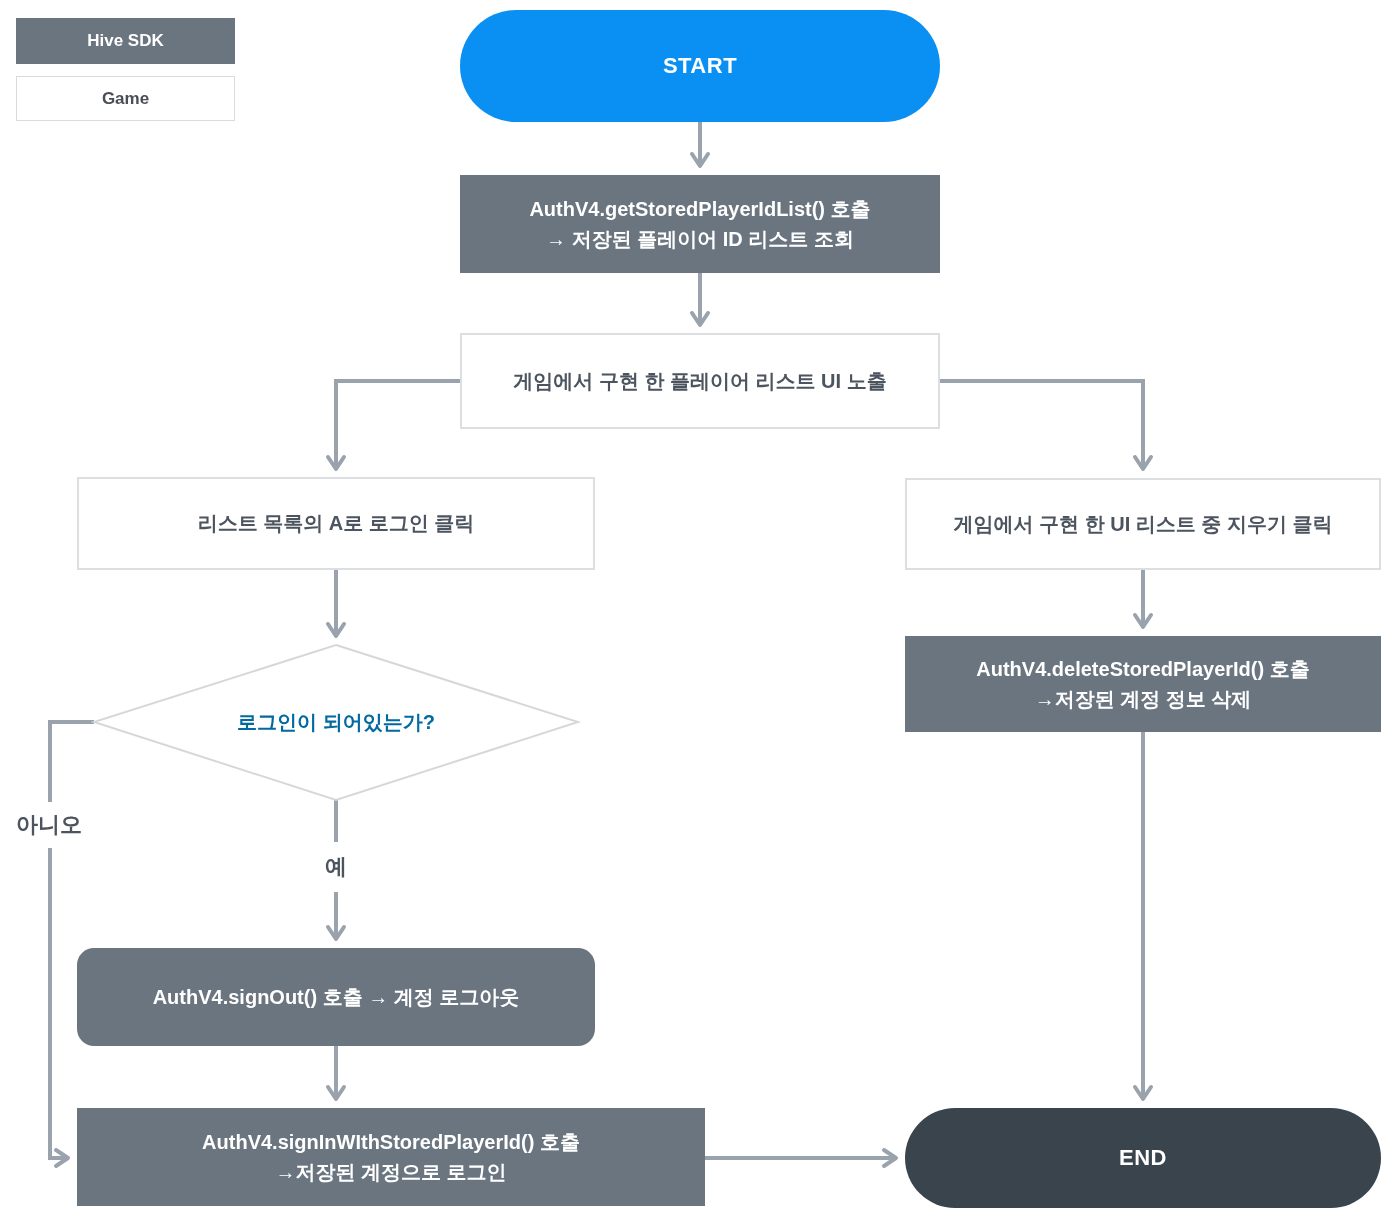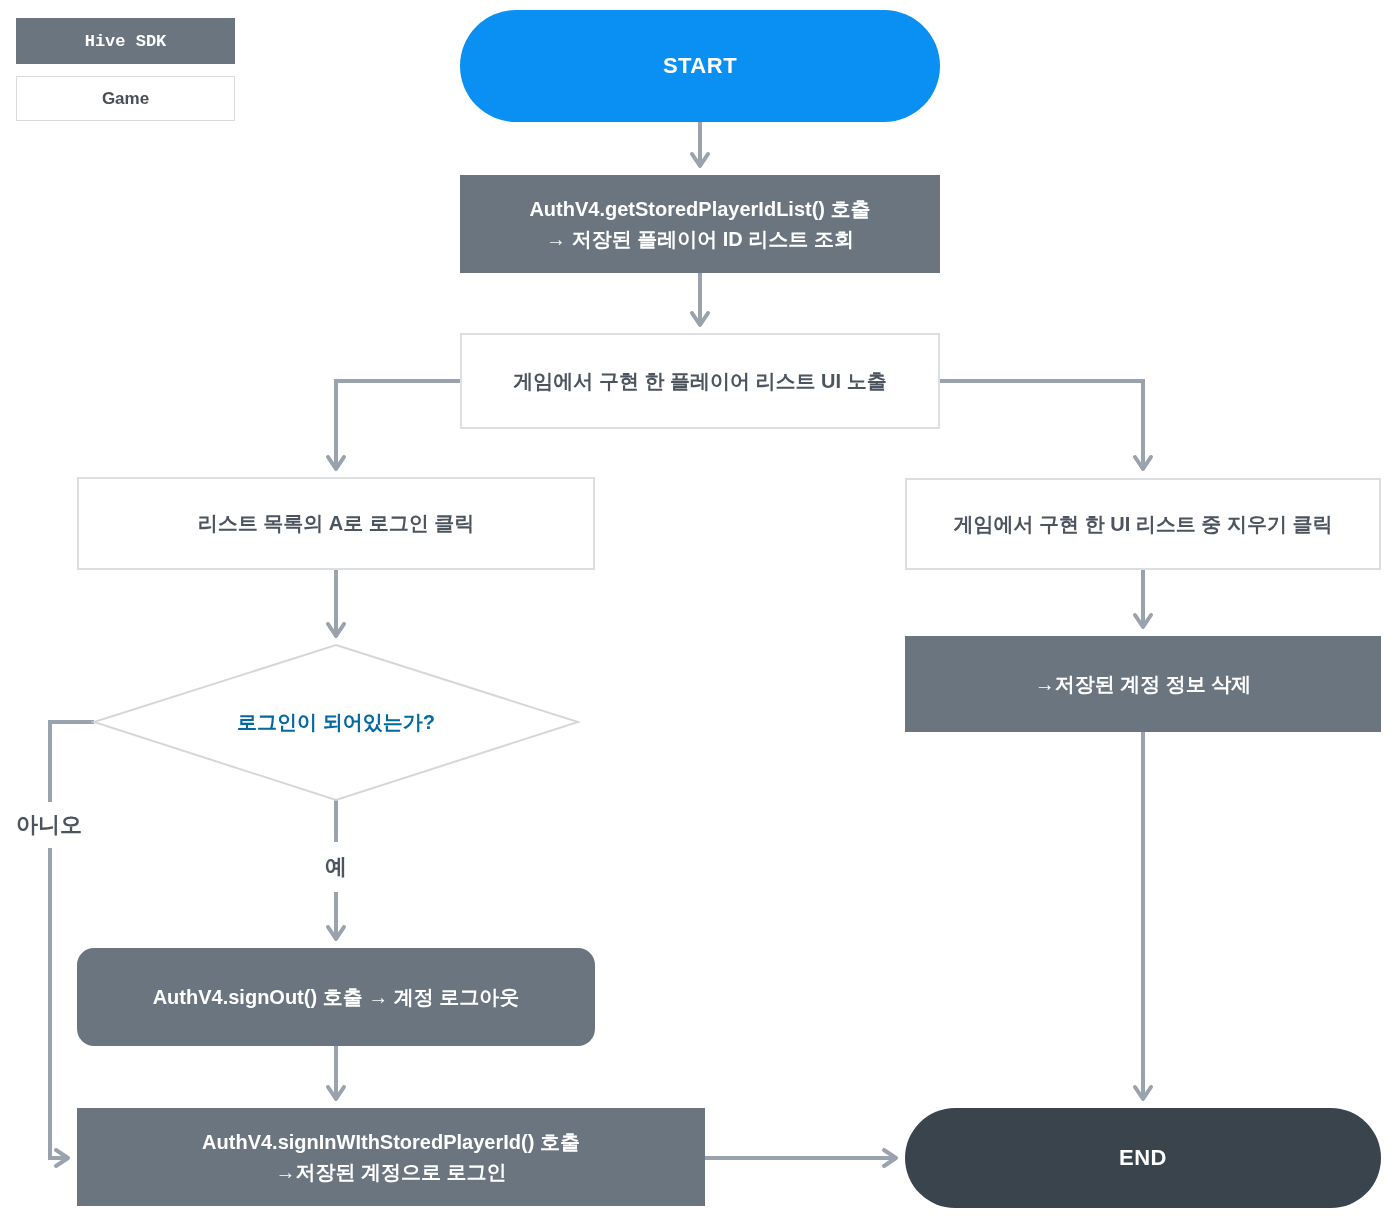--- a/index.html
+++ b/index.html
@@ -6,21 +6,21 @@
   body{font-family:"Liberation Sans","DejaVu Sans",sans-serif;}
   .canvas{position:relative;width:1400px;height:1224px;background:#ffffff;overflow:hidden;}
   svg.wires{position:absolute;left:0;top:0;width:1400px;height:1224px;}
   .node{position:absolute;display:flex;flex-direction:column;align-items:center;justify-content:center;
         text-align:center;box-sizing:border-box;}
   .gray-box{background:#6b7580;color:#ffffff;font-weight:700;font-size:20px;line-height:30px;}
   .white-box{background:#ffffff;border:2px solid #dcdfe2;color:#4c545f;font-weight:600;font-size:20px;}
   .pill{border-radius:60px;color:#ffffff;font-weight:700;font-size:22px;letter-spacing:0.5px;}
   .pill-start{background:#0a8ff2;}
   .pill-end{background:#39444d;}
-  .legend-gray{background:#6b7580;color:#ffffff;font-weight:700;font-size:17px;font-family:Liberation Mono, monospace;}
+  .legend-gray{background:#6b7580;color:#ffffff;font-weight:700;font-size:17px;}
   .legend-white{background:#ffffff;border:1px solid #d9dcdf;color:#494f57;font-weight:700;font-size:17px;}
   .edge-label{position:absolute;color:#4c545f;font-weight:600;font-size:22px;background:#ffffff;
               padding:2px 4px;transform:translate(-50%,-50%);}
   .diamond-label{position:absolute;color:#0369a1;font-weight:600;font-size:20px;transform:translate(-50%,-50%);}
 </style>
 </head>
 <body>
 
 <div class="canvas">
 
@@ -84,20 +84,21 @@
   <div class="node gray-box" style="left:77px;top:948px;width:518px;height:98px;border-radius:17px;">
     <span>AuthV4.signOut() 호출 → 계정 로그아웃</span>
   </div>
 
   <div class="node gray-box" style="left:77px;top:1108px;width:628px;height:98px;">
     <span>AuthV4.signInWIthStoredPlayerId() 호출</span>
     <span>→저장된 계정으로 로그인</span>
   </div>
 
   <div class="node gray-box" style="left:905px;top:636px;width:476px;height:96px;">
+    <span>AuthV4.deleteStoredPlayerId() 호출</span>
     <span>→저장된 계정 정보 삭제</span>
   </div>
 
   <div class="node pill pill-end" style="left:905px;top:1108px;width:476px;height:100px;">
     <span>END</span>
   </div>
 
 </div>
 
 </body></html>

